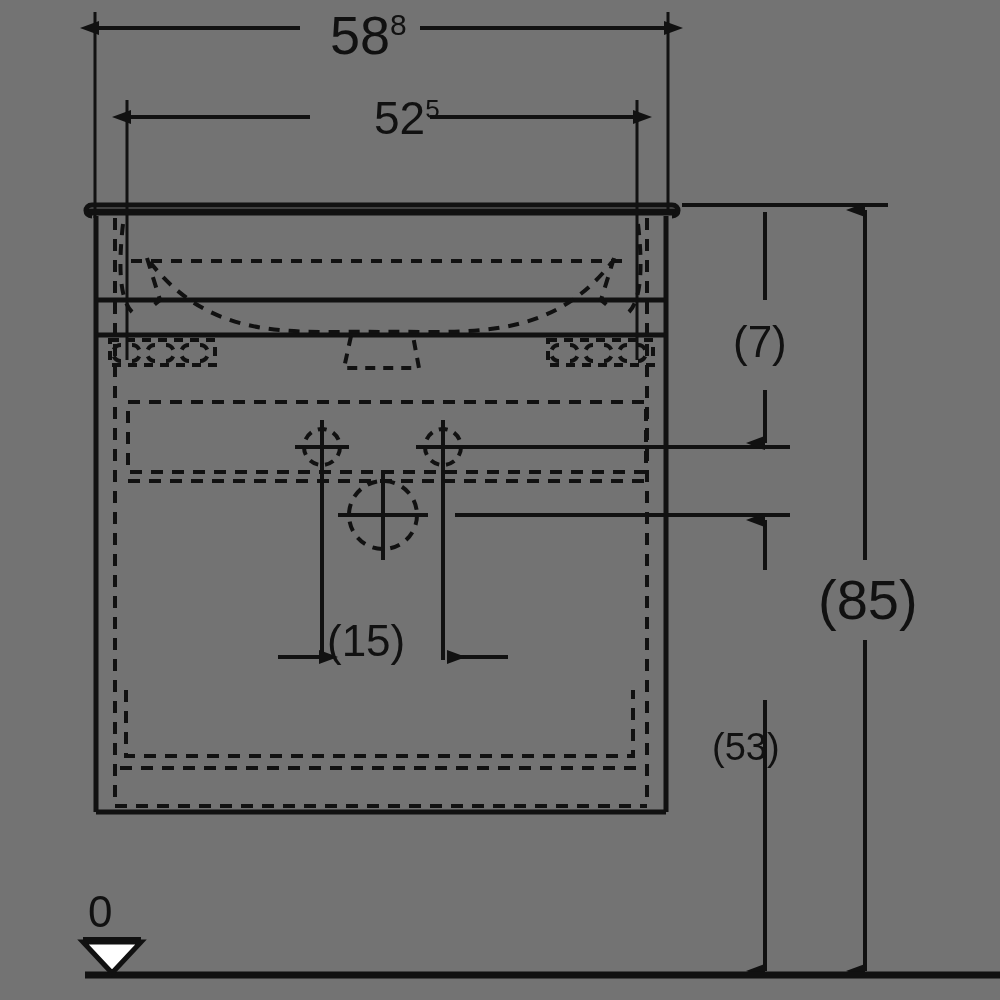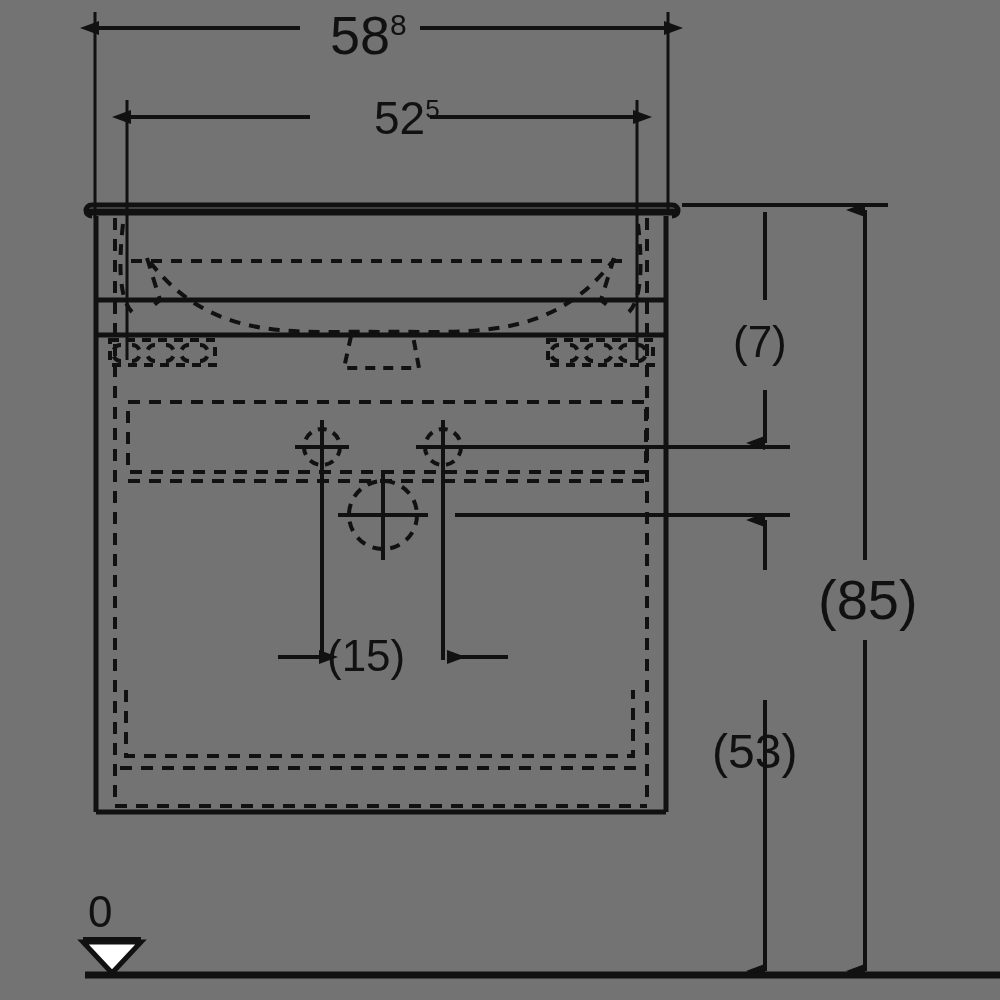--- a/index.html
+++ b/index.html
@@ -6,23 +6,23 @@
   body{width:1000px;height:1000px;overflow:hidden;
        font-family:"Liberation Sans", sans-serif;}
   #stage{position:relative;width:1000px;height:1000px;background:#737373;}
   #drawing{position:absolute;left:0;top:0;width:1000px;height:1000px;}
   .dim-label{position:absolute;color:#111111;font-family:"Liberation Sans", sans-serif;
              white-space:nowrap;line-height:1;}
   #lbl-width-total{left:330px;top:8px;font-size:54px;}
   #lbl-width-total .sup{font-size:30px;vertical-align:super;line-height:1;}
   #lbl-width-inner{left:338px;top:95px;font-size:46px;margin-left:36px;}
   #lbl-width-inner .sup{font-size:26px;vertical-align:super;line-height:1;}
-  #lbl-tap-spacing{left:327px;top:634px;font-size:44px;}
+  #lbl-tap-spacing{left:327px;top:619px;font-size:44px;}
   #lbl-depth-7{left:733px;top:320px;font-size:44px;}
-  #lbl-height-53{left:712px;top:728px;font-size:48px;}
+  #lbl-height-53{left:712px;top:728px;font-size:38px;}
   #lbl-height-85{left:818px;top:572px;font-size:56px;}
   #lbl-datum-zero{left:88px;top:890px;font-size:44px;}
 </style>
 </head>
 <body>
 
 <div id="stage">
 
   <svg id="drawing" viewBox="0 0 1000 1000">
     <defs>

